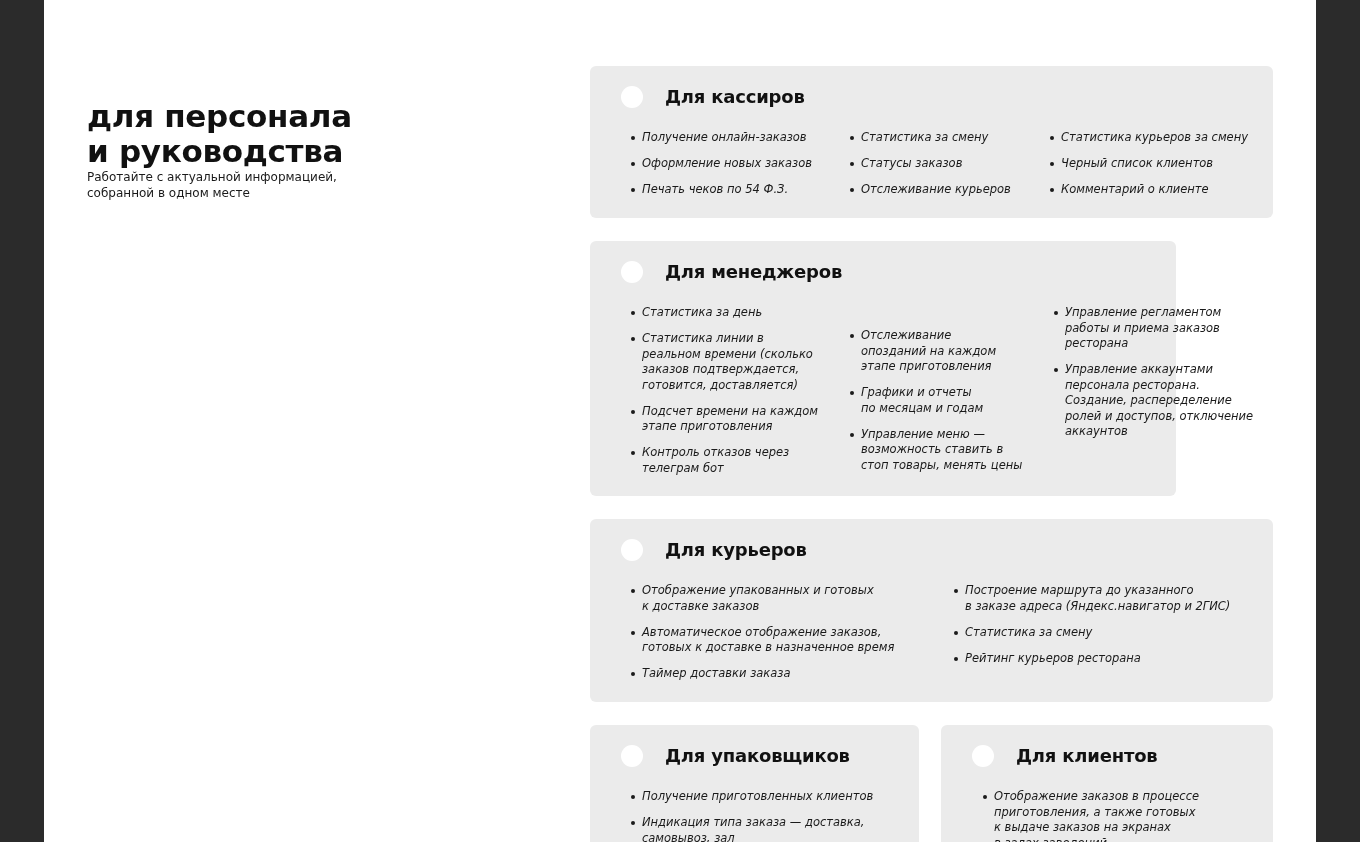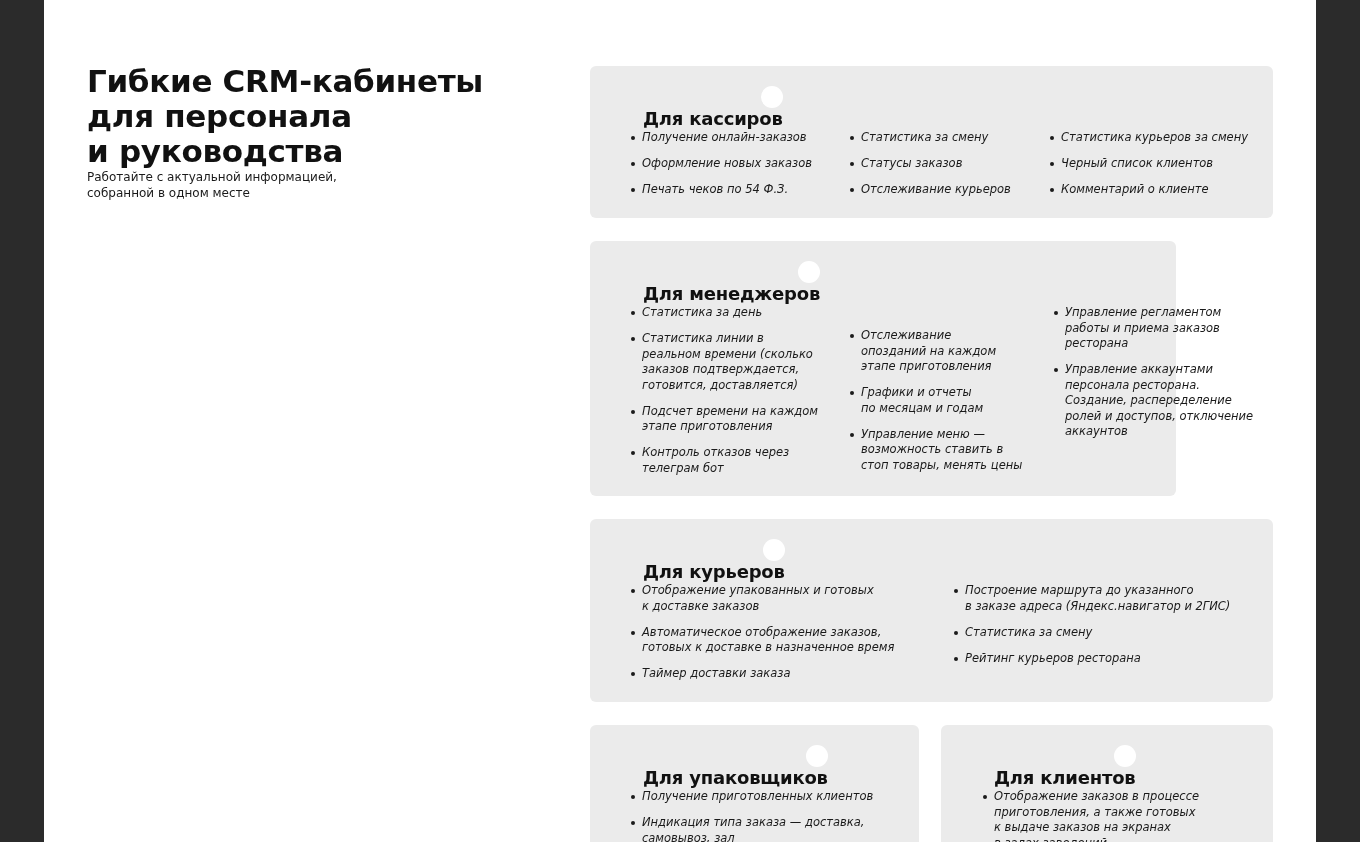--- a/index.html
+++ b/index.html
@@ -37,23 +37,22 @@
       width: 290px;
     }
     .card {
       position: absolute;
       background: #ebebeb;
       border-radius: 6px;
     }
     .card-header {
       position: absolute;
       left: 31px; top: 20px;
-      display: flex; align-items: flex-end;
+      display: flex; align-items: flex-start;
       height: 22px;
-      flex-direction: column;
     }
     .dot {
       width: 22px; height: 22px;
       border-radius: 50%;
       background: #ffffff;
       flex: none;
     }
     .card-title {
       margin-left: 22px;
       font-weight: 700;
@@ -87,21 +86,21 @@
       background: #1a1a1a;
     }
   </style>
 </head>
 <body>
 
 <div class="page">
 
   <div class="intro">
     <h1>
-      <span>Гибкие CRM-кабинеты</span><br>
+      <br>
       <span>для персонала</span><br>
       <span>и руководства</span>
     </h1>
     <p>
       <span>Работайте с актуальной информацией,</span><br>
       <span>собранной в одном месте</span>
     </p>
   </div>
 
   <div class="card" style="left:546px; top:66px; width:683px; height:152px;">

